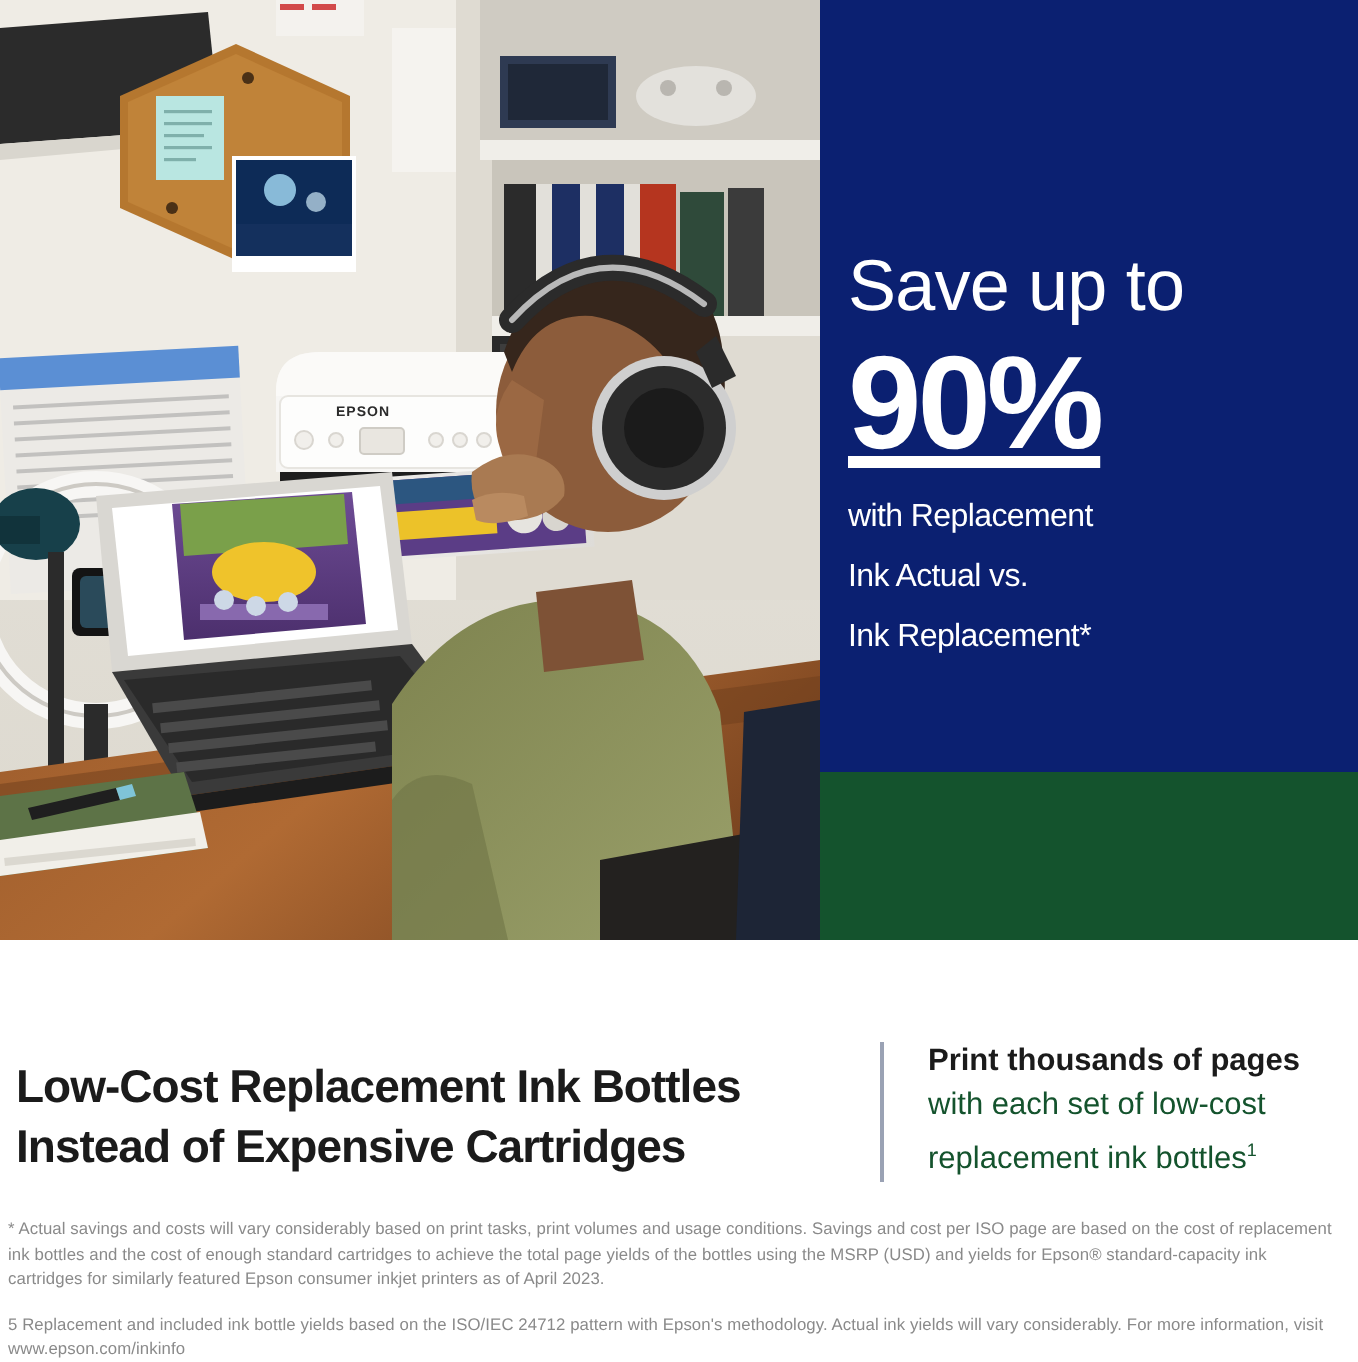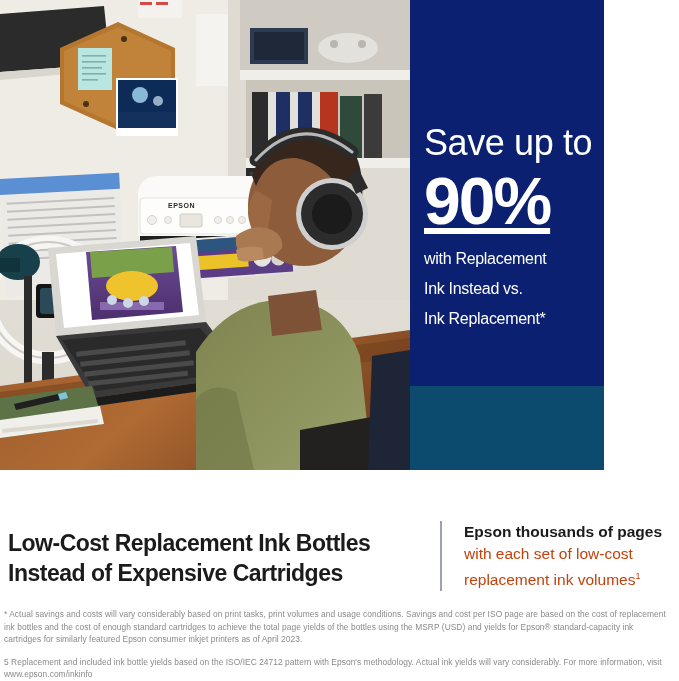--- a/index.html
+++ b/index.html
@@ -12,23 +12,23 @@
     height: 681px;
     font-family: "Liberation Sans", sans-serif;
     color: #1a1a1a;
     overflow: hidden;
     position: relative;
   }
 
   
   .hero {
     position: relative;
-    width: 604px;
+    width: 679px;
     height: 470px;
-    background: #0c4a6e;
+    background: #14532d;
     overflow: hidden;
   }
 
   
   .photo {
     position: absolute;
     left: 0;
     top: 0;
     width: 410px;
     height: 470px;
@@ -122,21 +122,21 @@
     font-size: 15.5px;
     line-height: 22px;
     font-weight: 700;
     color: #1b1b1b;
     margin: 0;
   }
   .mid-right-body {
     font-size: 15.5px;
     line-height: 22px;
     font-weight: 400;
-    color: #c2410c;
+    color: #14532d;
     margin: 0;
   }
   .sup { font-size: 9px; vertical-align: super; }
 
   
   .footnotes {
     position: absolute;
     left: 0;
     top: 608px;
     width: 679px;
@@ -376,41 +376,41 @@
 
       <path d="M372,356 L410,350 L410,470 L368,470 Z" fill="#1d2536"></path>
     </svg>
   </div>
 
   <div class="blue-copy">
     <p class="hl-save">Save up to</p>
     <p class="hl-pct">90%</p>
     <p class="hl-sub">
       <span>with Replacement</span><br>
-      <span>Ink Instead vs.</span><br>
+      <span>Ink Actual vs.</span><br>
       <span>Ink Replacement*</span>
     </p>
   </div>
 </div>
 
 <div class="midband">
   <div class="mid-left">
     <h2 class="mid-left-title">
       <span>Low-Cost Replacement Ink Bottles</span><br>
       <span>Instead of Expensive Cartridges</span>
     </h2>
   </div>
 
   <div class="divider"></div>
 
   <div class="mid-right">
-    <p class="mid-right-strong">Epson thousands of pages</p>
+    <p class="mid-right-strong">Print thousands of pages</p>
     <p class="mid-right-body">
       <span>with each set of low-cost</span><br>
-      <span>replacement ink volumes</span><sup class="sup">1</sup>
+      <span>replacement ink bottles</span><sup class="sup">1</sup>
     </p>
   </div>
 </div>
 
 <div class="footnotes">
   <p class="fn">* Actual savings and costs will vary considerably based on print tasks, print volumes and usage conditions. Savings and cost per ISO page are based on the cost of replacement ink bottles and the cost of enough standard cartridges to achieve the total page yields of the bottles using the MSRP (USD) and yields for Epson® standard-capacity ink cartridges for similarly featured Epson consumer inkjet printers as of April 2023.</p>
   <p class="fn">5 Replacement and included ink bottle yields based on the ISO/IEC 24712 pattern with Epson's methodology. Actual ink yields will vary considerably. For more information, visit www.epson.com/inkinfo</p>
 </div>
 
 </body></html>

